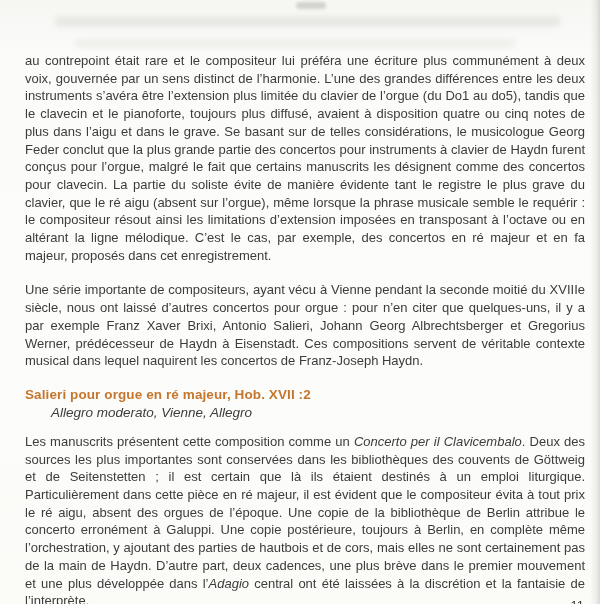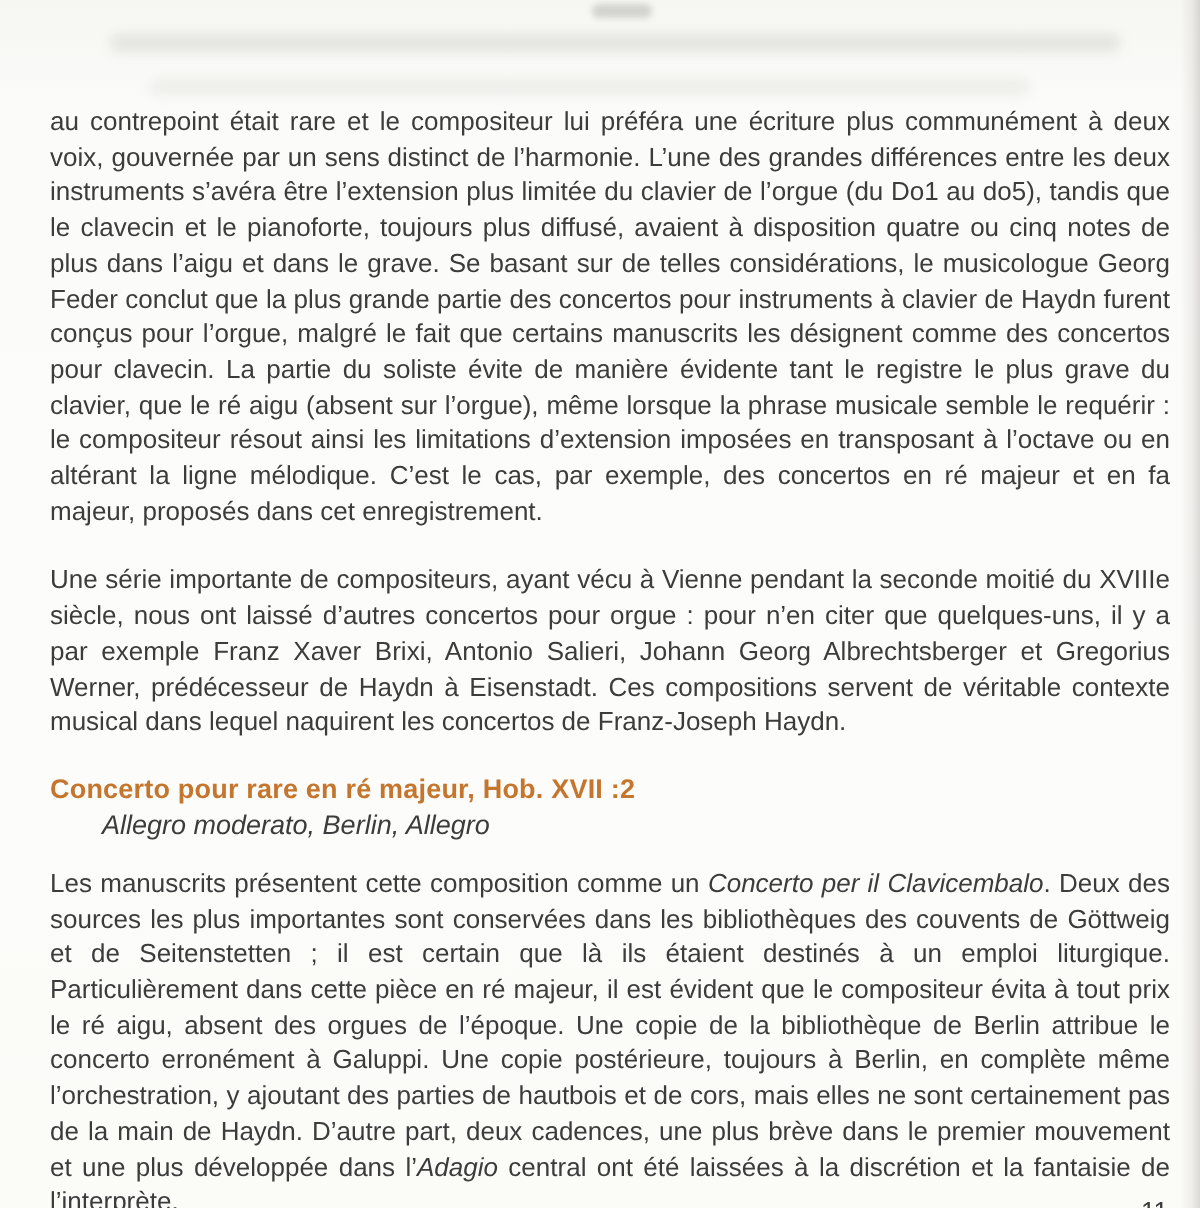--- a/index.html
+++ b/index.html
@@ -83,23 +83,23 @@
   <div class="ghost ghost-1"></div>
   <div class="ghost ghost-2"></div>
   <div class="ghost ghost-3"></div>
 
   <main class="content">
 
     <p class="body-text"><span>au contrepoint était rare et le compositeur lui préféra une écriture plus communément à deux voix, gouvernée par un sens distinct de l’harmonie. L’une des grandes différences entre les deux instruments s’avéra être l’extension plus limitée du clavier de l’orgue (du Do1 au do5), tandis que le clavecin et le pianoforte, toujours plus diffusé, avaient à disposition quatre ou cinq notes de plus dans l’aigu et dans le grave. Se basant sur de telles considérations, le musicologue Georg Feder conclut que la plus grande partie des concertos pour instruments à clavier de Haydn furent conçus pour l’orgue, malgré le fait que certains manuscrits les désignent comme des concertos pour clavecin. La partie du soliste évite de manière évidente tant le registre le plus grave du clavier, que le ré aigu (absent sur l’orgue), même lorsque la phrase musicale semble le requérir : le compositeur résout ainsi les limitations d’extension imposées en transposant à l’octave ou en altérant la ligne mélodique. C’est le cas, par exemple, des concertos en ré majeur et en fa majeur, proposés dans cet enregistrement.</span></p>
 
     <p class="body-text"><span>Une série importante de compositeurs, ayant vécu à Vienne pendant la seconde moitié du XVIIIe siècle, nous ont laissé d’autres concertos pour orgue : pour n’en citer que quelques-uns, il y a par exemple Franz Xaver Brixi, Antonio Salieri, Johann Georg Albrechtsberger et Gregorius Werner, prédécesseur de Haydn à Eisenstadt. Ces compositions servent de véritable contexte musical dans lequel naquirent les concertos de Franz-Joseph Haydn.</span></p>
 
-    <h2 class="section-title">Concerto pour rare en ré majeur, Hob. XVII :2</h2>
+    <h2 class="section-title">Salieri pour orgue en ré majeur, Hob. XVII :2</h2>
 
-    <p class="movements">Allegro moderato, Berlin, Allegro</p>
+    <p class="movements">Allegro moderato, Vienne, Allegro</p>
 
     <p class="body-text"><span>Les manuscrits présentent cette composition comme un </span><span style="font-style: italic;">Concerto per il Clavicembalo</span><span>. Deux des sources les plus importantes sont conservées dans les bibliothèques des couvents de Göttweig et de Seitenstetten ; il est certain que là ils étaient destinés à un emploi liturgique. Particulièrement dans cette pièce en ré majeur, il est évident que le compositeur évita à tout prix le ré aigu, absent des orgues de l’époque. Une copie de la bibliothèque de Berlin attribue le concerto erronément à Galuppi. Une copie postérieure, toujours à Berlin, en complète même l’orchestration, y ajoutant des parties de hautbois et de cors, mais elles ne sont certainement pas de la main de Haydn. D’autre part, deux cadences, une plus brève dans le premier mouvement et une plus développée dans l’</span><span style="font-style: italic;">Adagio</span><span> central ont été laissées à la discrétion et la fantaisie de l’interprète.</span></p>
 
   </main>
 
   <div class="page-number">11</div>
 
   <div class="edge-shadow"></div>
 
 </div>

